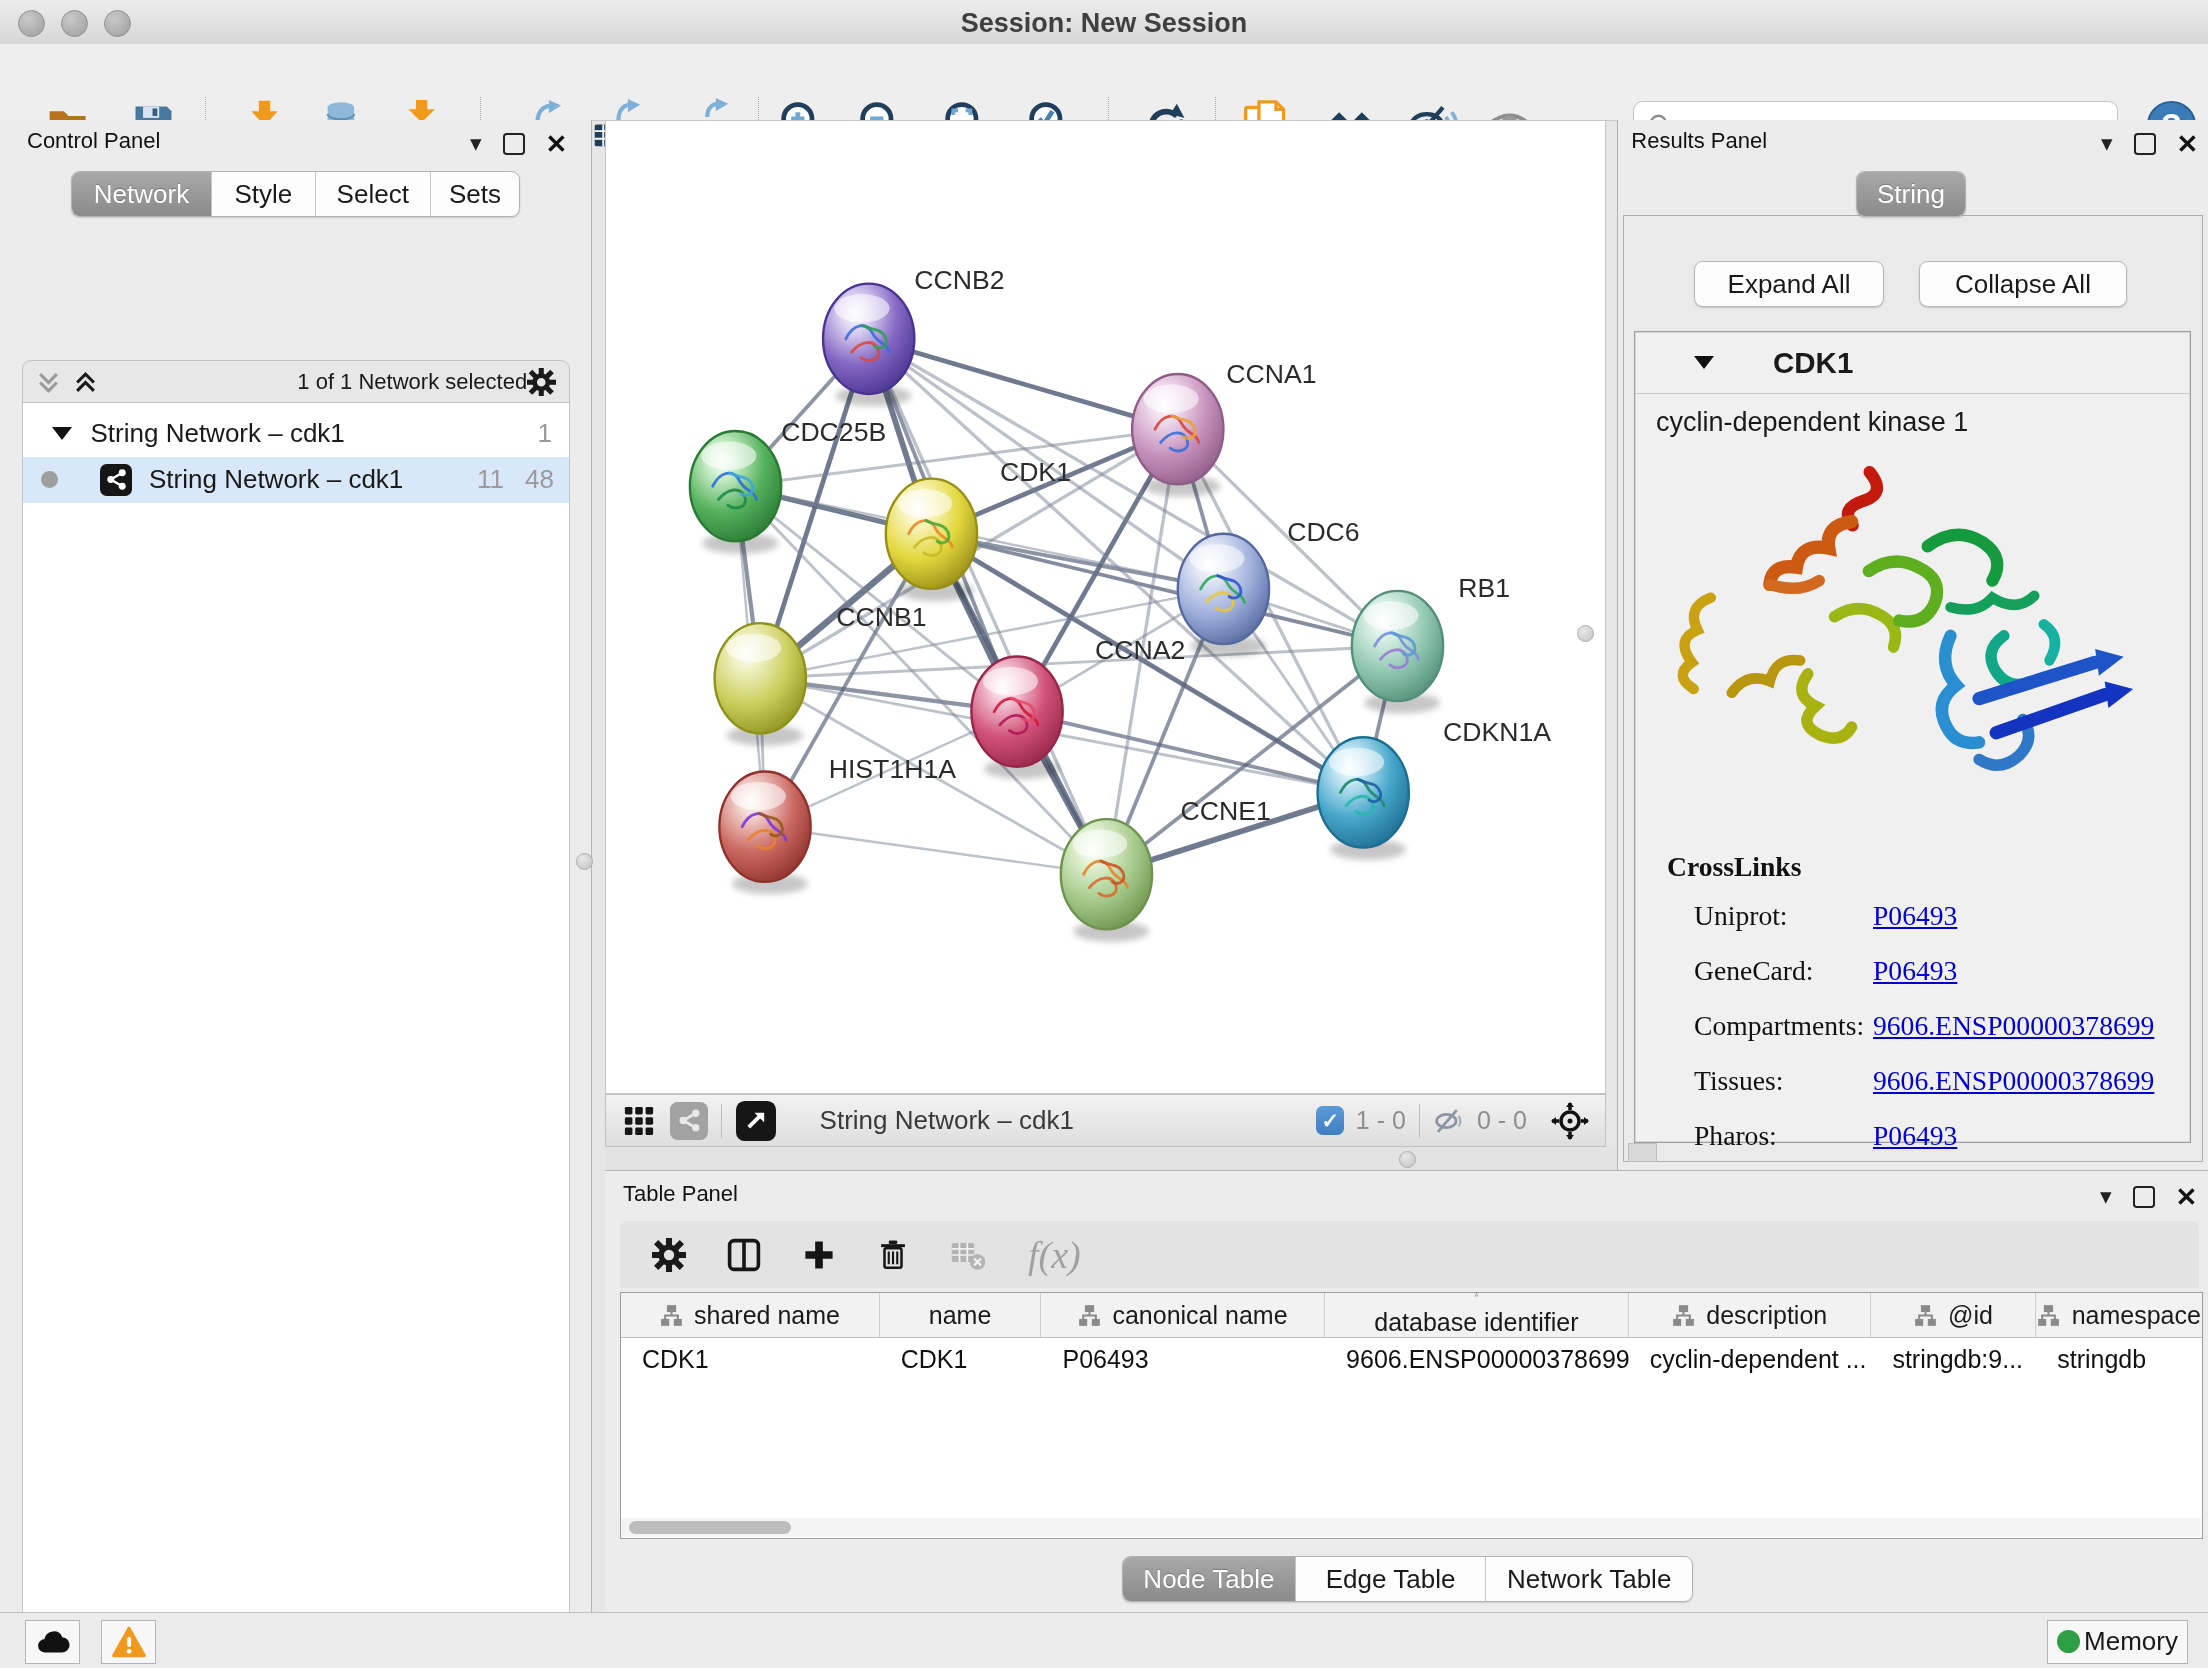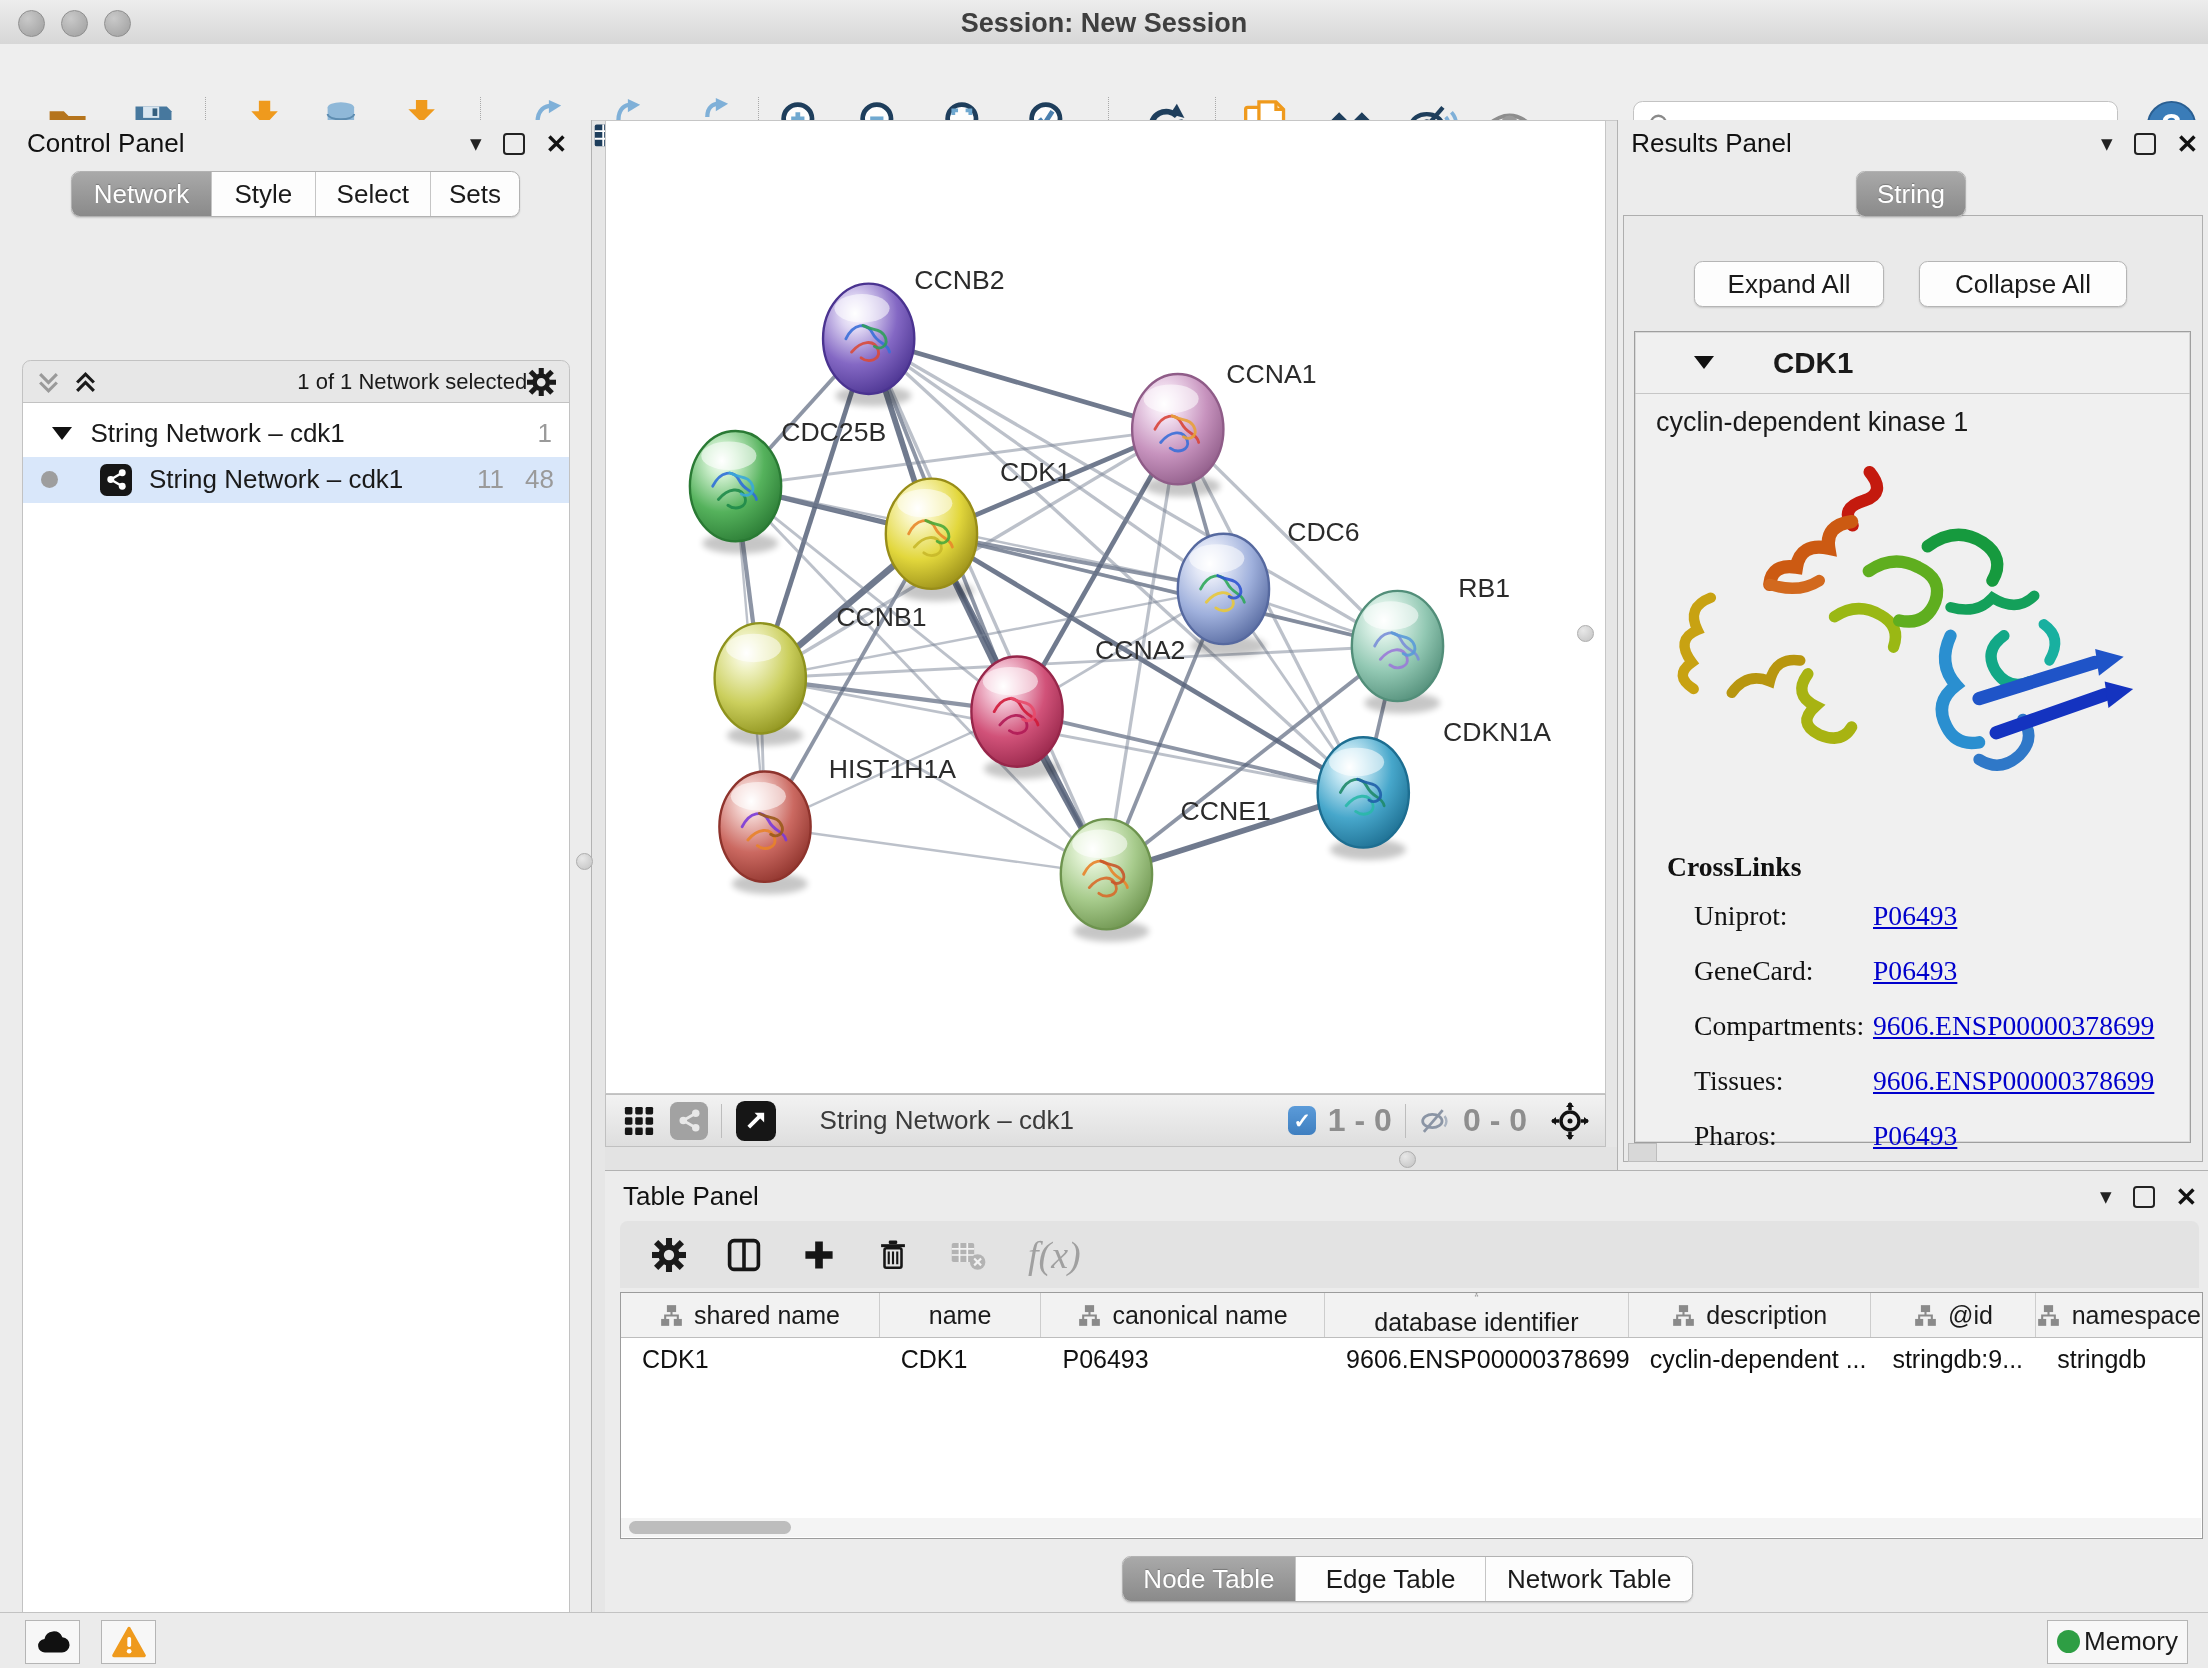--- a/index.html
+++ b/index.html
@@ -22,21 +22,21 @@
   .tbtn{position:absolute;top:50px;width:61px;height:61px;display:flex;
     align-items:center;justify-content:center;}
   .tsep{position:absolute;top:53px;height:55px;border-left:1.9px dotted #a9a9a9;}
   .search{position:absolute;left:1633px;top:57px;width:483px;height:49px;
     background:#fff;border:1px solid #c3c3c3;border-radius:9.5px;display:flex;align-items:center;}
   .search input{border:none;outline:none;font-size:25px;flex:1;background:transparent;
     font-family:"Liberation Sans",sans-serif;}
   .helpbtn{position:absolute;left:2145px;top:55px;width:53px;height:53px;}
 
   
-  .ptitle{font-size:26px;color:#111;}
+  .ptitle{font-size:22px;color:#111;}
   .pctl{position:absolute;top:0;display:flex;gap:21px;align-items:center;height:32px;}
   .pc-caret{font-size:23px;color:#222;line-height:1;}
   .pc-float{width:18px;height:18px;border:2.9px solid #222;border-radius:3.8px;}
   .pc-close{font-size:26px;font-weight:bold;color:#111;line-height:1;}
 
   
   .segs{display:flex;border:1px solid #b2b2b2;border-radius:8.6px;overflow:hidden;
     background:#fdfdfd;height:46px;box-sizing:border-box;
     box-shadow:0 1px 1.9px rgba(0,0,0,.15);}
   .seg{display:flex;align-items:center;justify-content:center;font-size:26px;
@@ -62,21 +62,21 @@
     display:flex;align-items:center;justify-content:center;}
 
   
   .netcanvas{left:605px;top:120px;width:1001px;height:974px;background:#fff;
     border:1px solid #c6c6c6;box-sizing:border-box;}
   .netfooter{left:605px;top:1094px;width:1001px;height:53px;
     background:linear-gradient(#f2f2f2,#dedede);border:1px solid #c0c0c0;
     box-sizing:border-box;display:flex;align-items:center;}
   .vline{width:1px;height:34px;background:#bdbdbd;margin:0 13.3px;}
   .ftext{font-size:26px;color:#3a3a3a;}
-  .fcount{font-size:32px;color:#8e8e8e;font-weight:bold;}
+  .fcount{font-size:25px;color:#8e8e8e;}
   .gapstrip{left:605px;top:1147px;width:1012px;height:23px;background:#e3e3e3;}
   .knob{position:absolute;width:15px;height:15px;border-radius:50%;
     background:radial-gradient(circle at 35% 30%,#e8e8e8,#c2c2c2);border:1px solid #adadad;}
 
   
   .rpanel{left:1617px;top:120px;width:592px;height:1050px;background:#ececec;
     border-left:1px solid #b2b2b2;box-sizing:border-box;}
   .rbox{position:absolute;left:1623px;top:215px;width:580px;height:947px;
     background:#eaeaea;border:1px solid #aeaeae;box-sizing:border-box;}
   .rbtn{position:absolute;height:44px;background:#fdfdfd;border:1px solid #b5b5b5;

